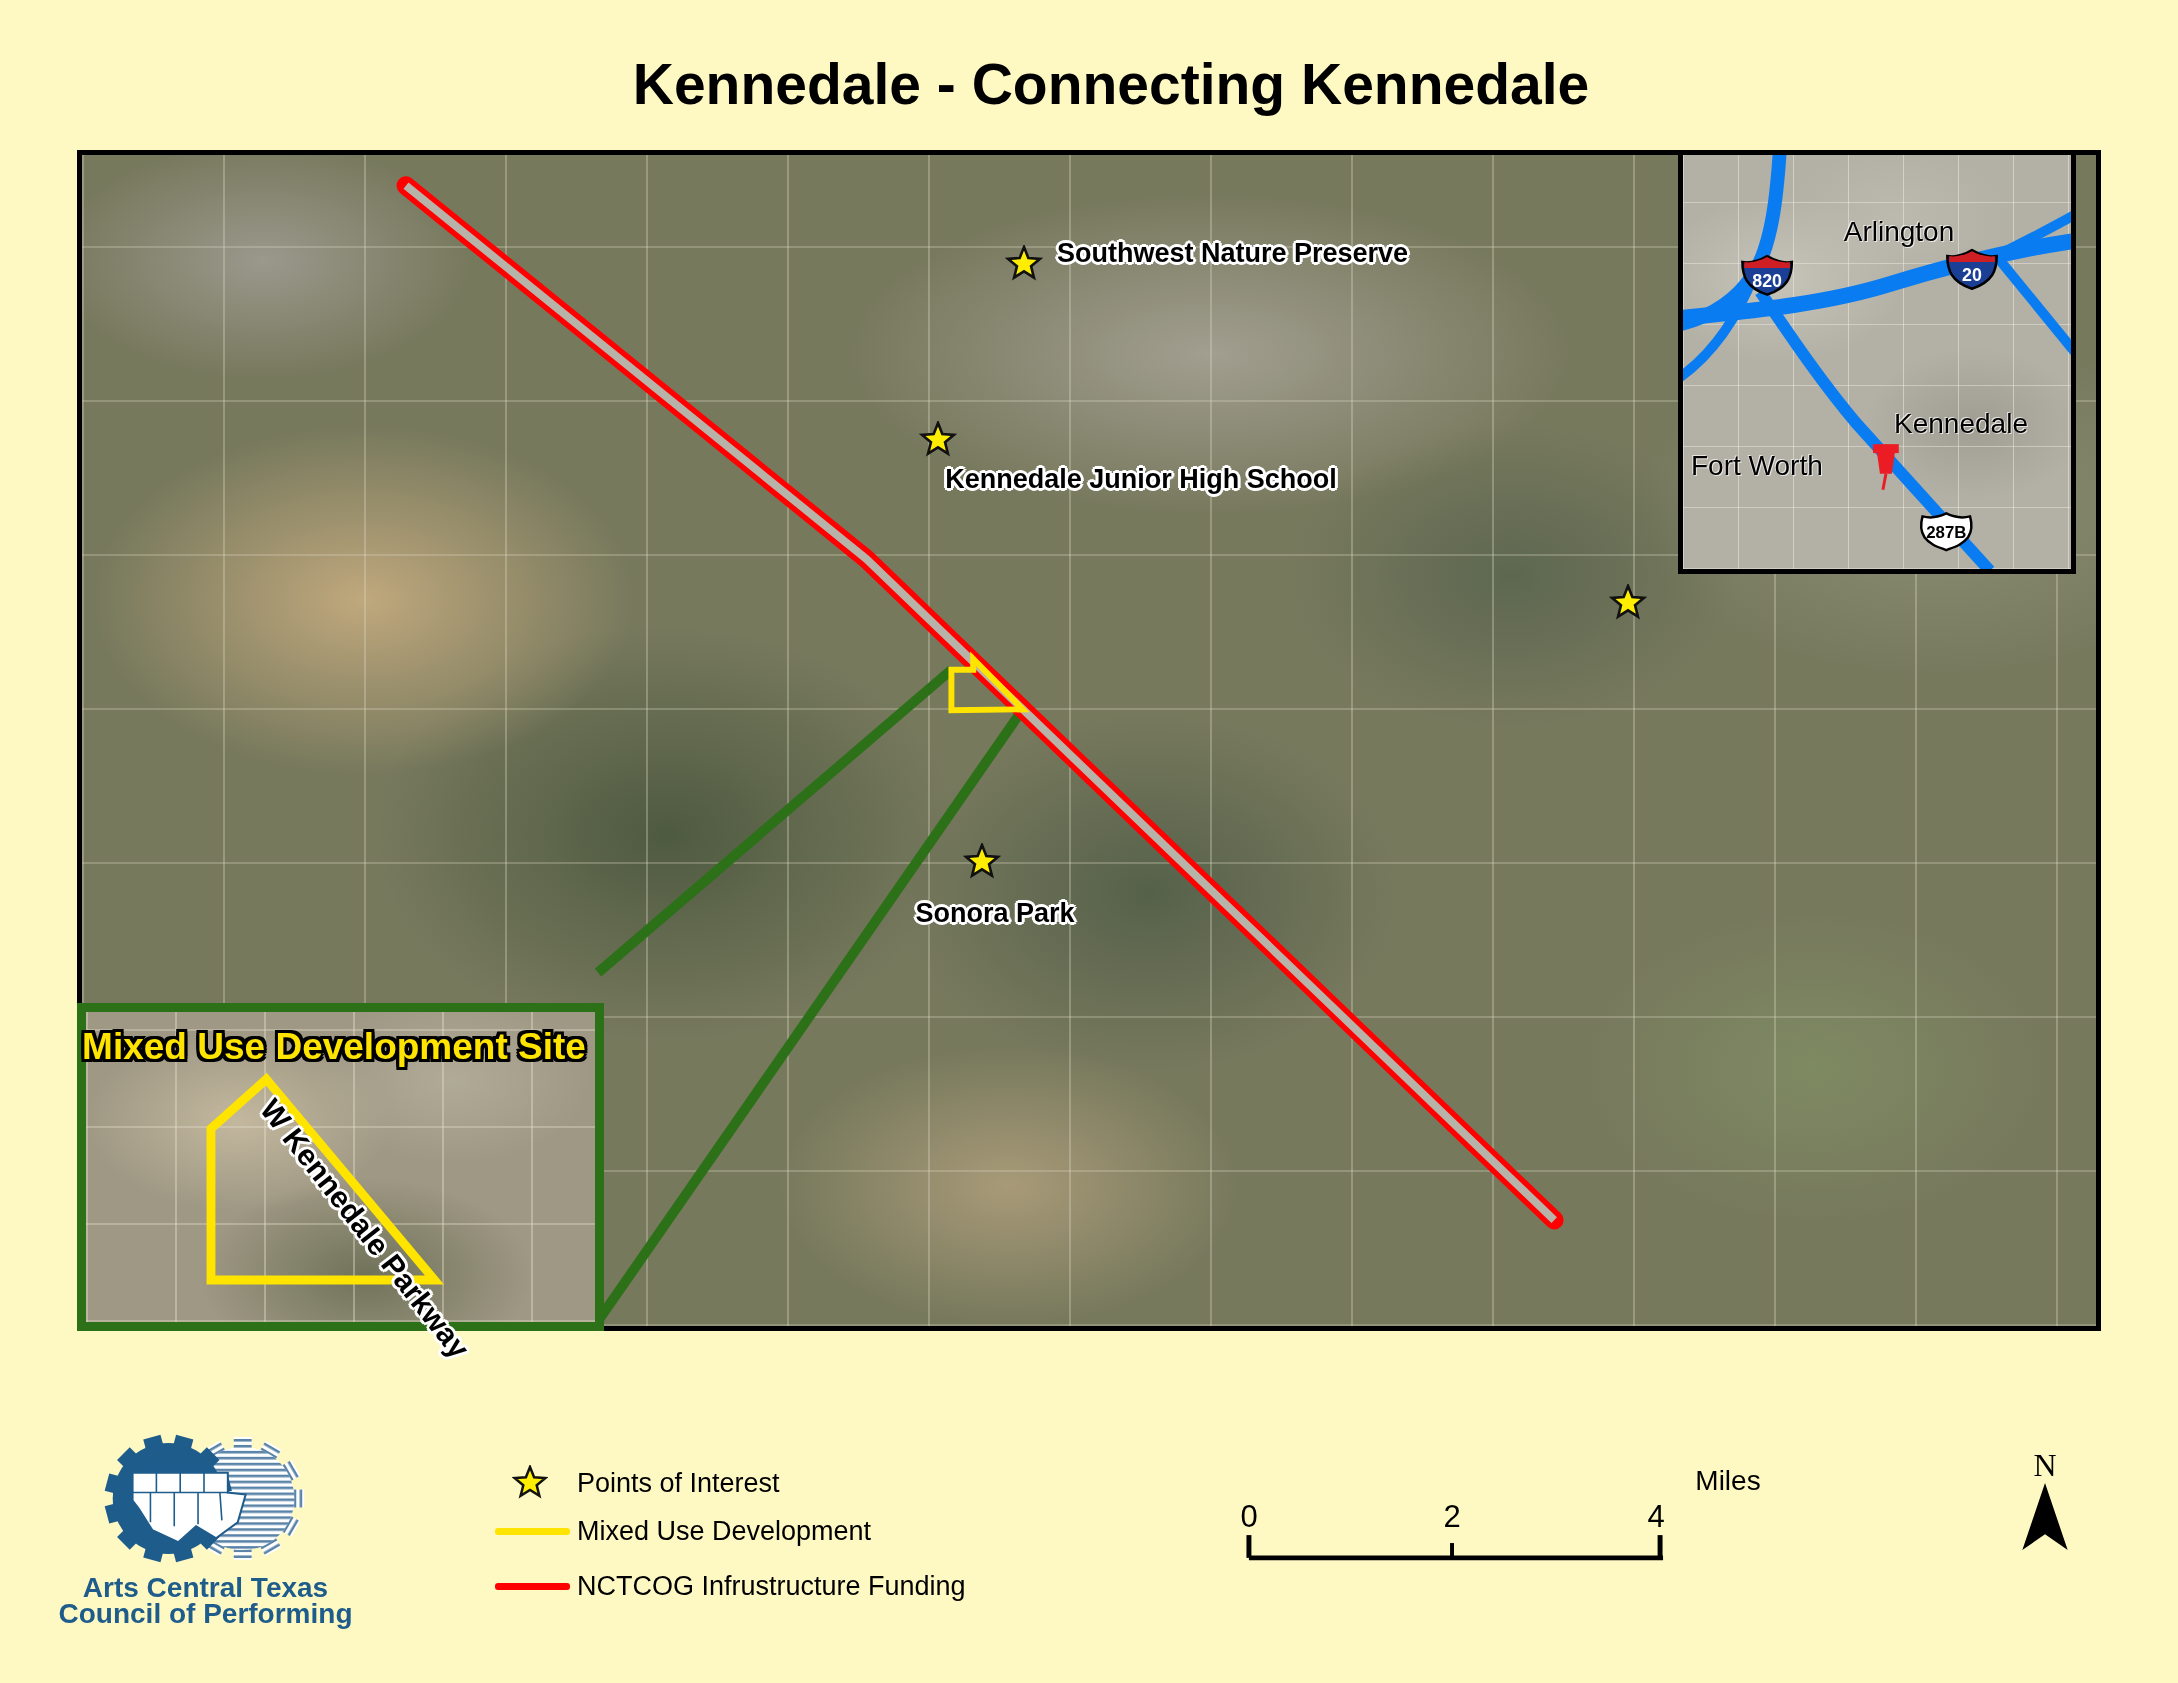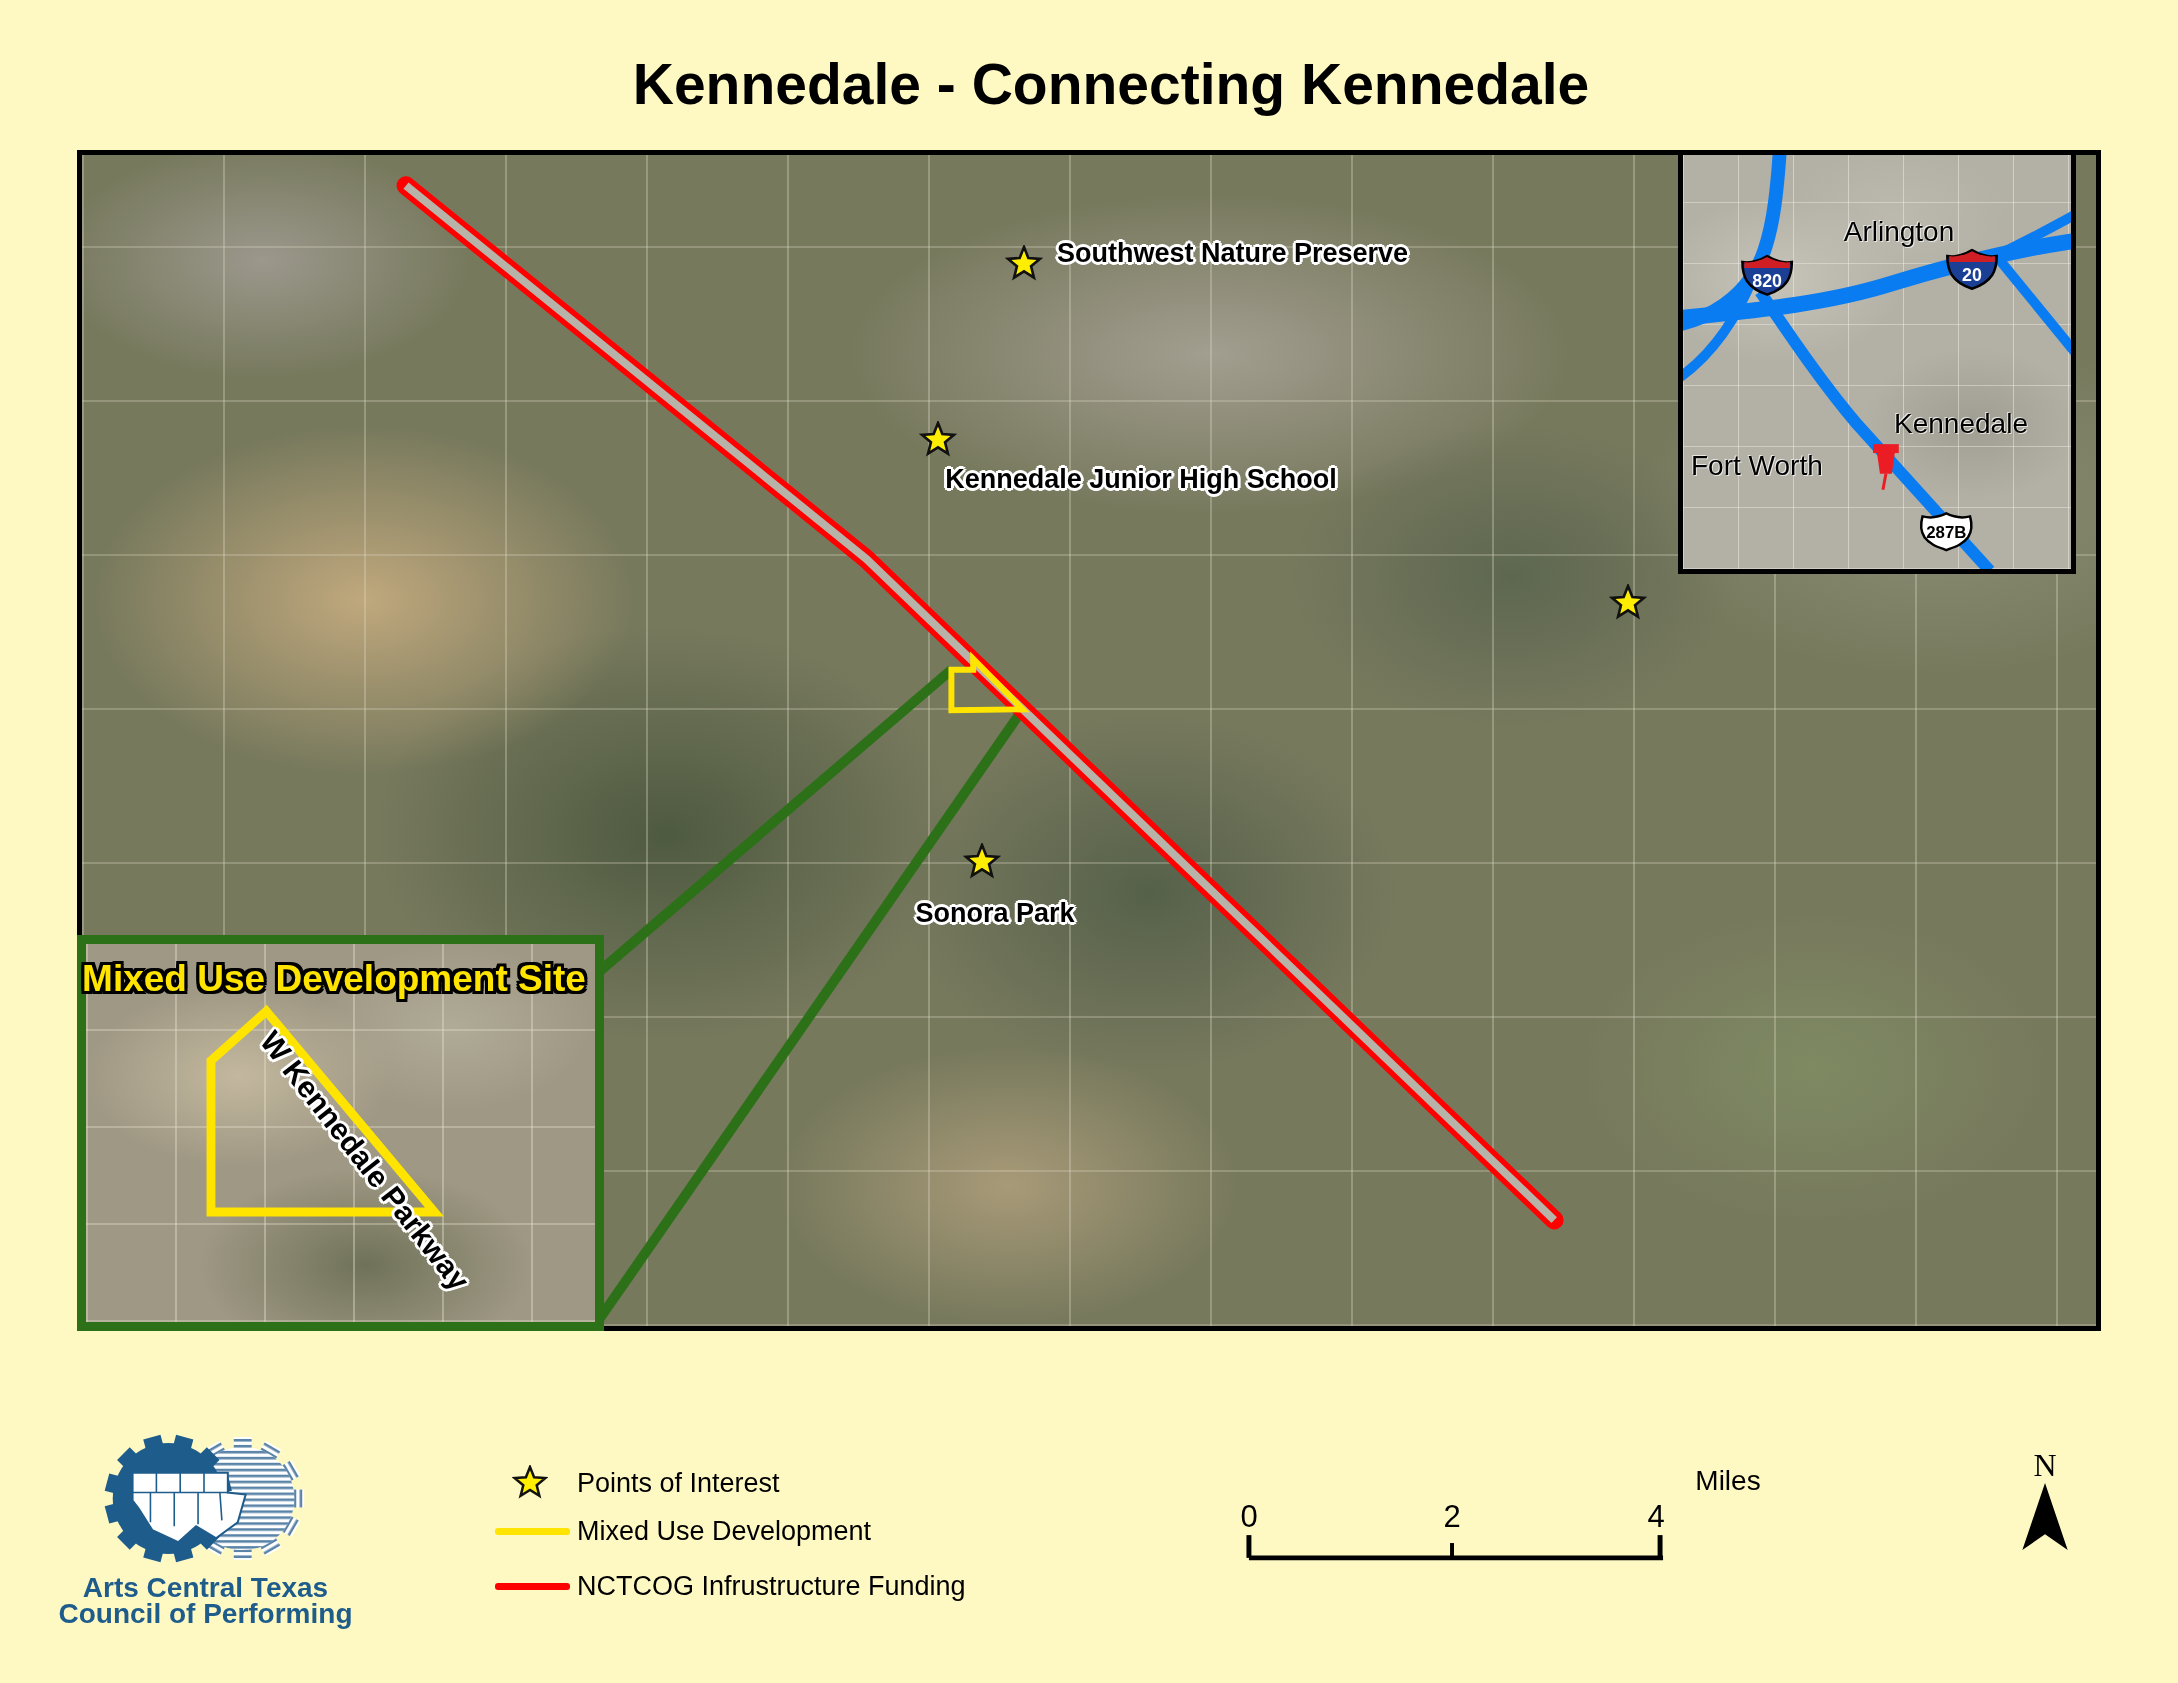--- a/index.html
+++ b/index.html
@@ -24,21 +24,21 @@
          radial-gradient(ellipse 327px 218px at 86% 78%, #7e8a62 0%, rgba(126,138,98,0) 72%),
          radial-gradient(ellipse 416px 238px at 92% 30%, #8a8e74 0%, rgba(138,142,116,0) 72%);}
   .map-overlay{position:absolute;left:0;top:0;width:2014px;height:1171px;}
   .halo{color:#000;font-weight:bold;font-size:27px;white-space:nowrap;
         text-shadow:-2px -2px 0 #fff,2px -2px 0 #fff,-2px 2px 0 #fff,2px 2px 0 #fff,
                     0 -3px 0 #fff,0 3px 0 #fff,-3px 0 0 #fff,3px 0 0 #fff;}
   .poi-label{position:absolute;}
   .centered{transform:translateX(-50%);text-align:left;}
   .star{position:absolute;width:38px;height:38px;}
   
-  .site-inset{position:absolute;left:-5px;bottom:-5px;width:527px;height:396px;
+  .site-inset{position:absolute;left:-5px;bottom:-5px;width:527px;height:328px;
       border:9px solid #2c7018;box-sizing:border-box;
       background-color:#9f9884;
       background-image:
         repeating-linear-gradient(90deg, rgba(230,225,205,.4) 0 2px, rgba(0,0,0,0) 2px 89px),
         repeating-linear-gradient(0deg, rgba(230,225,205,.35) 0 2px, rgba(0,0,0,0) 2px 97px),
         radial-gradient(ellipse 218px 129px at 30% 35%, #c3b89e 0%, rgba(195,184,158,0) 70%),
         radial-gradient(ellipse 198px 119px at 72% 22%, #b0ab97 0%, rgba(176,171,151,0) 70%),
         radial-gradient(ellipse 238px 139px at 55% 85%, #6f7258 0%, rgba(111,114,88,0) 70%);}
   .site-title{position:absolute;left:248px;top:14px;transform:translateX(-50%);
       font-size:37px;font-weight:bold;color:#ffe400;white-space:nowrap;

